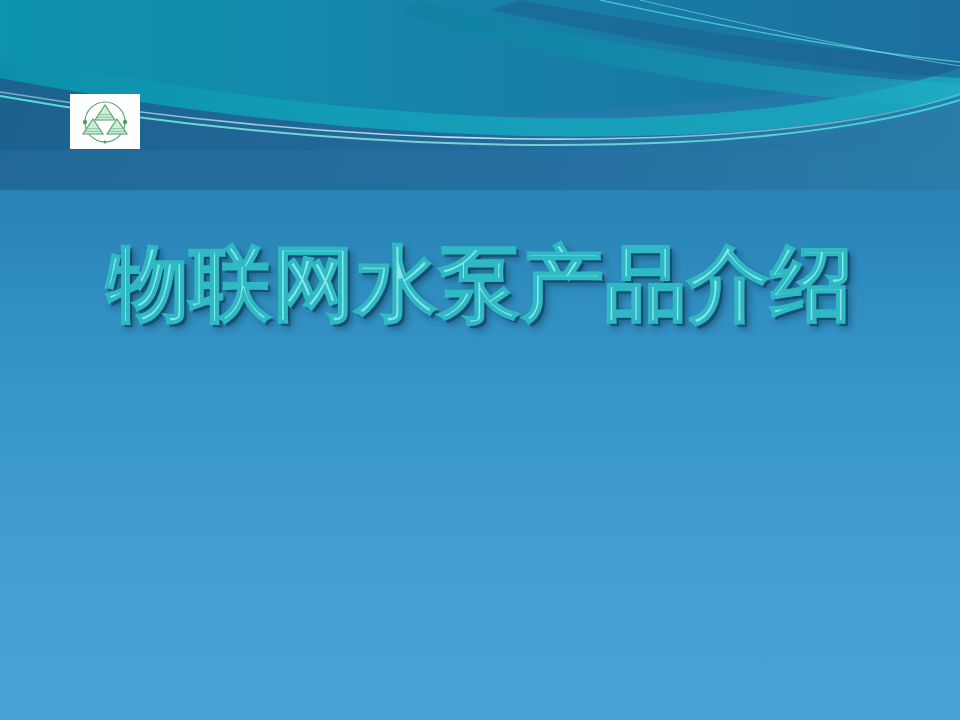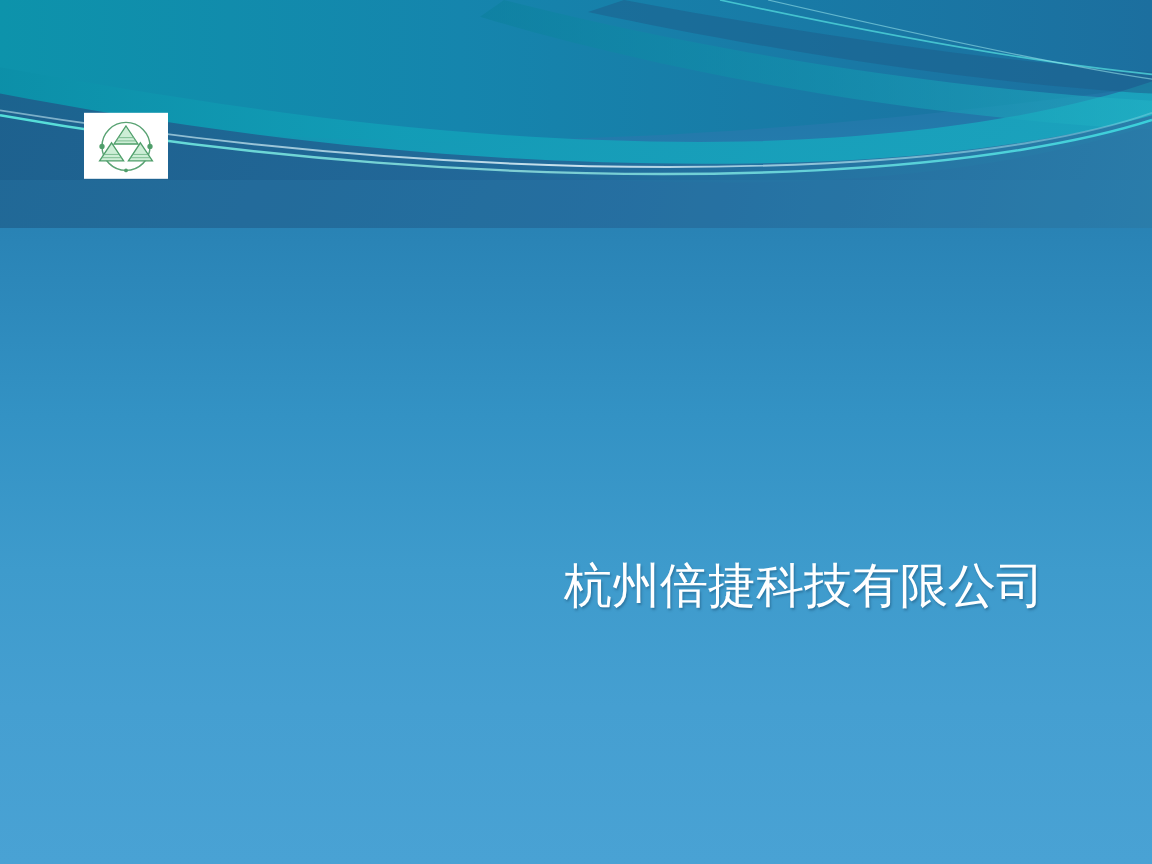--- a/index.html
+++ b/index.html
@@ -172,16 +172,16 @@
       </g>
 
       <g>
         <polygon points="42,21 52,36 32,36" fill="#cdeed6" stroke="#4f9e6a" stroke-width="1.1"></polygon>
         <line x1="35.5" y1="30.7" x2="48.5" y2="30.7" stroke="#6fb486" stroke-width="0.7"></line>
         <line x1="33.7" y1="33.4" x2="50.3" y2="33.4" stroke="#6fb486" stroke-width="0.7"></line>
       </g>
     </svg>
   </div>
 
+  <div id="title">物联网水泵产品介绍</div>
 
-  <div id="subtitle">杭州倍捷科技有限公司</div>
 
 </div>
 
 </body></html>

